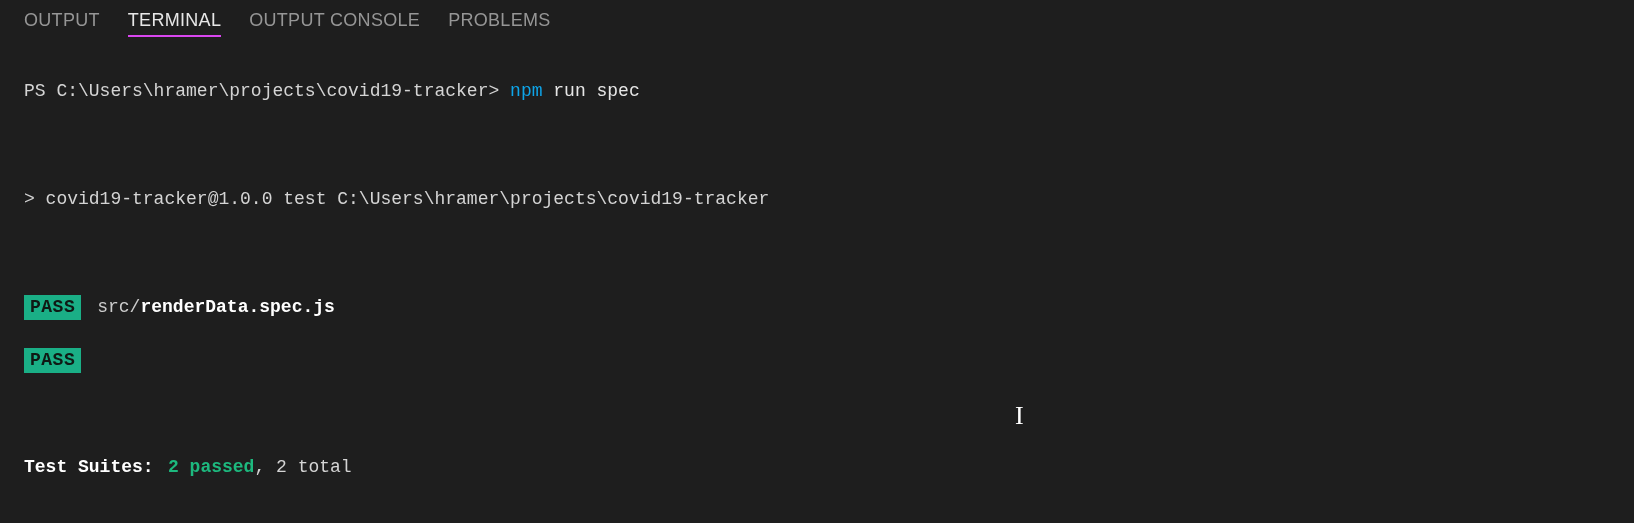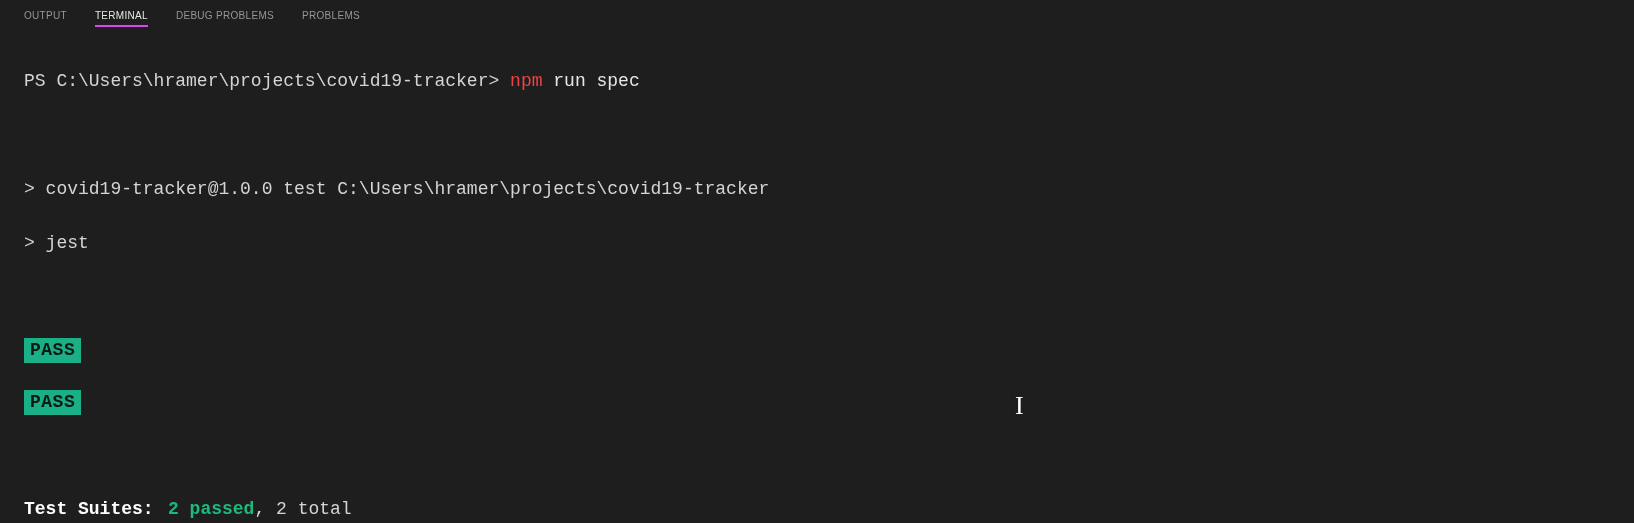--- a/index.html
+++ b/index.html
@@ -9,41 +9,41 @@
       color: #cccccc;
       width: 1634px;
       height: 523px;
       overflow: hidden;
     }
     .tabs {
       display: flex;
       gap: 28px;
       padding: 10px 24px 8px 24px;
       font-family: "Segoe UI", Arial, sans-serif;
-      font-size: 10px;
+      font-size: 18px;
     }
     .tab {
       color: #969696;
       cursor: pointer;
       padding-bottom: 4px;
       letter-spacing: 0.3px;
     }
     .tab.active {
       color: #e7e7e7;
       border-bottom: 2px solid #d946ef;
     }
     .terminal {
       padding: 6px 24px 10px 24px;
       font-size: 18px;
       line-height: 27px;
       white-space: pre;
       position: relative;
     }
     .prompt { color: #d4d4d4; }
-    .cmd-yellow { color: #ef4444; }
+    .cmd-yellow { color: #0ea5e9; }
     .cmd-plain { color: #e6e6e6; }
     .blank { height: 27px; }
     .jest-line { color: #d4d4d4; }
     .pass-line { display: flex; align-items: center; }
     .badge-pass {
       background: #1aaf86;
       color: #0f1914;
       font-weight: bold;
       padding: 0 6px 2px 6px;
       margin-right: 16px;
@@ -67,31 +67,30 @@
       top: 357px;
       pointer-events: none;
     }
   </style>
 </head>
 <body>
 
 <div class="tabs">
   <div class="tab">OUTPUT</div>
   <div class="tab active">TERMINAL</div>
-  <div class="tab">DEBUG PROBLEMS</div>
+  <div class="tab">OUTPUT CONSOLE</div>
   <div class="tab">PROBLEMS</div>
 </div>
 
 <div class="terminal">
 <div><span class="prompt">PS C:\Users\hramer\projects\covid19-tracker&gt; </span><span class="cmd-yellow">npm</span><span class="cmd-plain"> run spec</span></div>
 <div class="blank"></div>
 <div class="jest-line">&gt; covid19-tracker@1.0.0 test C:\Users\hramer\projects\covid19-tracker</div>
-<div class="jest-line">&gt; jest</div>
 <div class="blank"></div>
-<div class="pass-line"><span class="badge-pass">PASS</span></div>
+<div class="pass-line"><span class="badge-pass">PASS</span><span><span class="dir">src/</span><span class="file">renderData.spec.js</span></span></div>
 <div class="pass-line"><span class="badge-pass">PASS</span></div>
 <div class="blank"></div>
 <div><span class="summary-label">Test Suites:</span><span class="passed">2 passed</span><span class="plain">, 2 total</span></div>
 
 
 
 
 
 
 <span class="ibeam">I</span>

